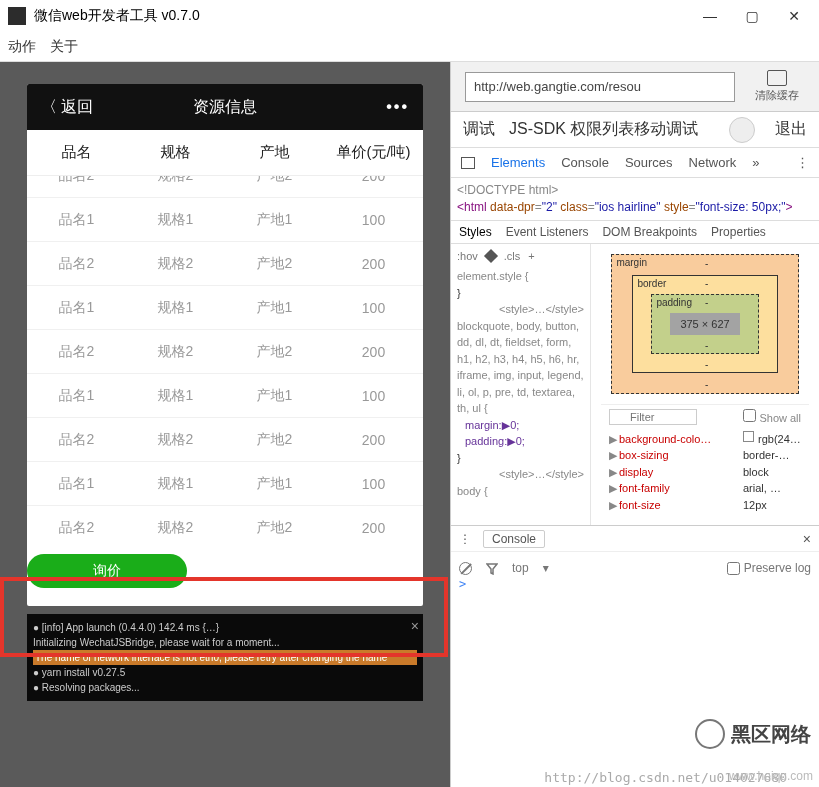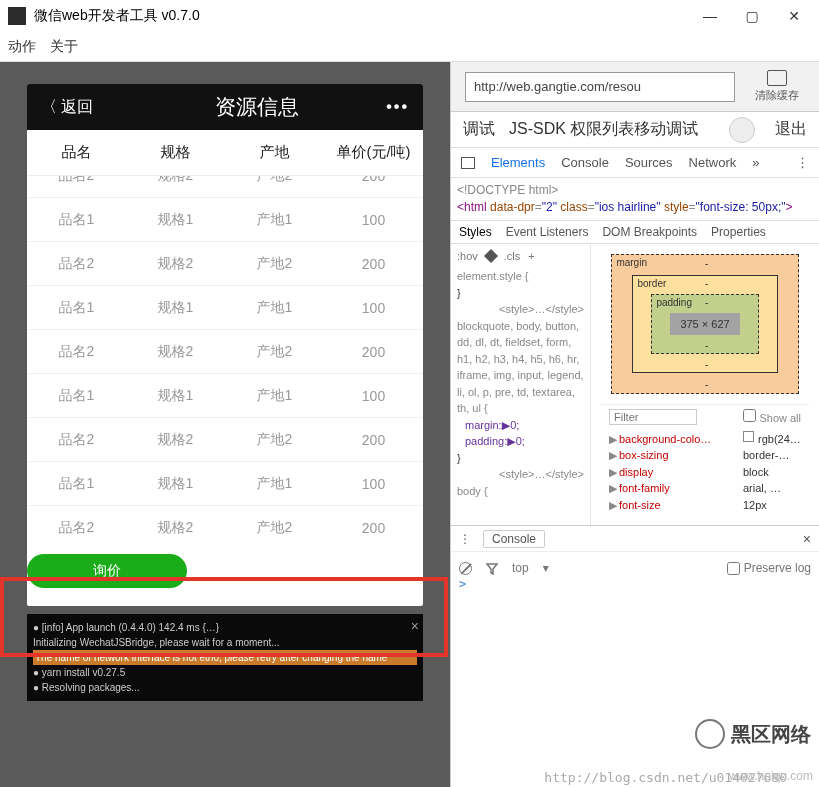--- a/index.html
+++ b/index.html
@@ -14,21 +14,21 @@
 
 .menubar { height: 30px; display: flex; align-items: center; padding: 0 8px; gap: 14px; font-size: 14px; color: #333; border-bottom: 1px solid #ddd; }
 
 .workspace { display: flex; height: 725px; }
 
 
 .left { width: 450px; background: #5a5a5a; display: flex; flex-direction: column; align-items: center; padding: 22px 0; position: relative; }
 .phone { width: 396px; background: #fff; border-radius: 2px; display: flex; flex-direction: column; overflow: hidden; }
 .phone-header { height: 46px; background: #111; color: #fff; display: flex; align-items: center; padding: 0 14px; position: relative; font-size: 16px; }
 .phone-back { display: flex; align-items: center; gap: 4px; }
-.phone-title { position: absolute; left: 50%; transform: translateX(-50%); font-size: 21px; margin-left: 32px; }
+.phone-title { position: absolute; left: 50%; transform: translateX(-50%); font-size: 16px; }
 .phone-more { margin-left: auto; letter-spacing: 2px; font-weight: bold; }
 
 .table-header { display: flex; height: 46px; align-items: center; background: #fff; font-size: 15px; color: #222; border-bottom: 1px solid #eee; }
 .th, .td { flex: 1; text-align: center; }
 
 .t-rows { height: 360px; overflow: hidden; position: relative; }
 .row { display: flex; height: 44px; align-items: center; border-bottom: 1px solid #f0f0f0; color: #999; font-size: 14px; }
 
 .red-rect { position: absolute; border: 4px solid #e4352b; left: 0; width: 448px; top: 515px; height: 80px; z-index: 10; pointer-events: none; }
 
@@ -74,21 +74,21 @@
 
 .box-model { flex: 1; padding: 10px; display: flex; flex-direction: column; align-items: center; }
 .bm-margin { border: 1px dashed #333; background: #f9cc9d; padding: 20px; position: relative; font-size: 10px; }
 .bm-border { border: 1px solid #333; background: #fddf9e; padding: 18px; position: relative; }
 .bm-padding { border: 1px dashed #333; background: #c3d08b; padding: 18px; position: relative; }
 .bm-content { background: #a3a3a3; padding: 5px 10px; color: #333; font-size: 11px; }
 .bm-label { position: absolute; top: 2px; left: 4px; font-size: 10px; color: #333; }
 .bm-dash { position: absolute; font-size: 10px; color: #333; }
 
 .filter-row { display: flex; align-items: center; gap: 6px; padding: 4px 8px; font-size: 11px; border-top: 1px solid #eee; color: #888; }
-.filter-row input[type=text] { border: 1px solid #ccc; font-size: 11px; padding: 1px 4px; width: 88px; }
+.filter-row input[type=text] { border: 1px solid #ccc; font-size: 11px; padding: 1px 20px; width: 88px; }
 .filter-row .sa { margin-left: auto; }
 
 .computed { padding: 2px 8px; font-family: monospace; font-size: 11px; line-height: 1.5; }
 .computed .row2 { display: flex; }
 .computed .tri2 { color: #888; width: 10px; }
 .computed .pname { color: #c80000; width: 124px; }
 .computed .pval { color: #333; }
 .computed .cb { width: 11px; height: 11px; border: 1px solid #888; margin-right: 4px; }
 
 .console-bar { display: flex; align-items: center; height: 26px; border-top: 1px solid #ccc; padding: 0 8px; gap: 12px; font-size: 12px; color: #555; }

